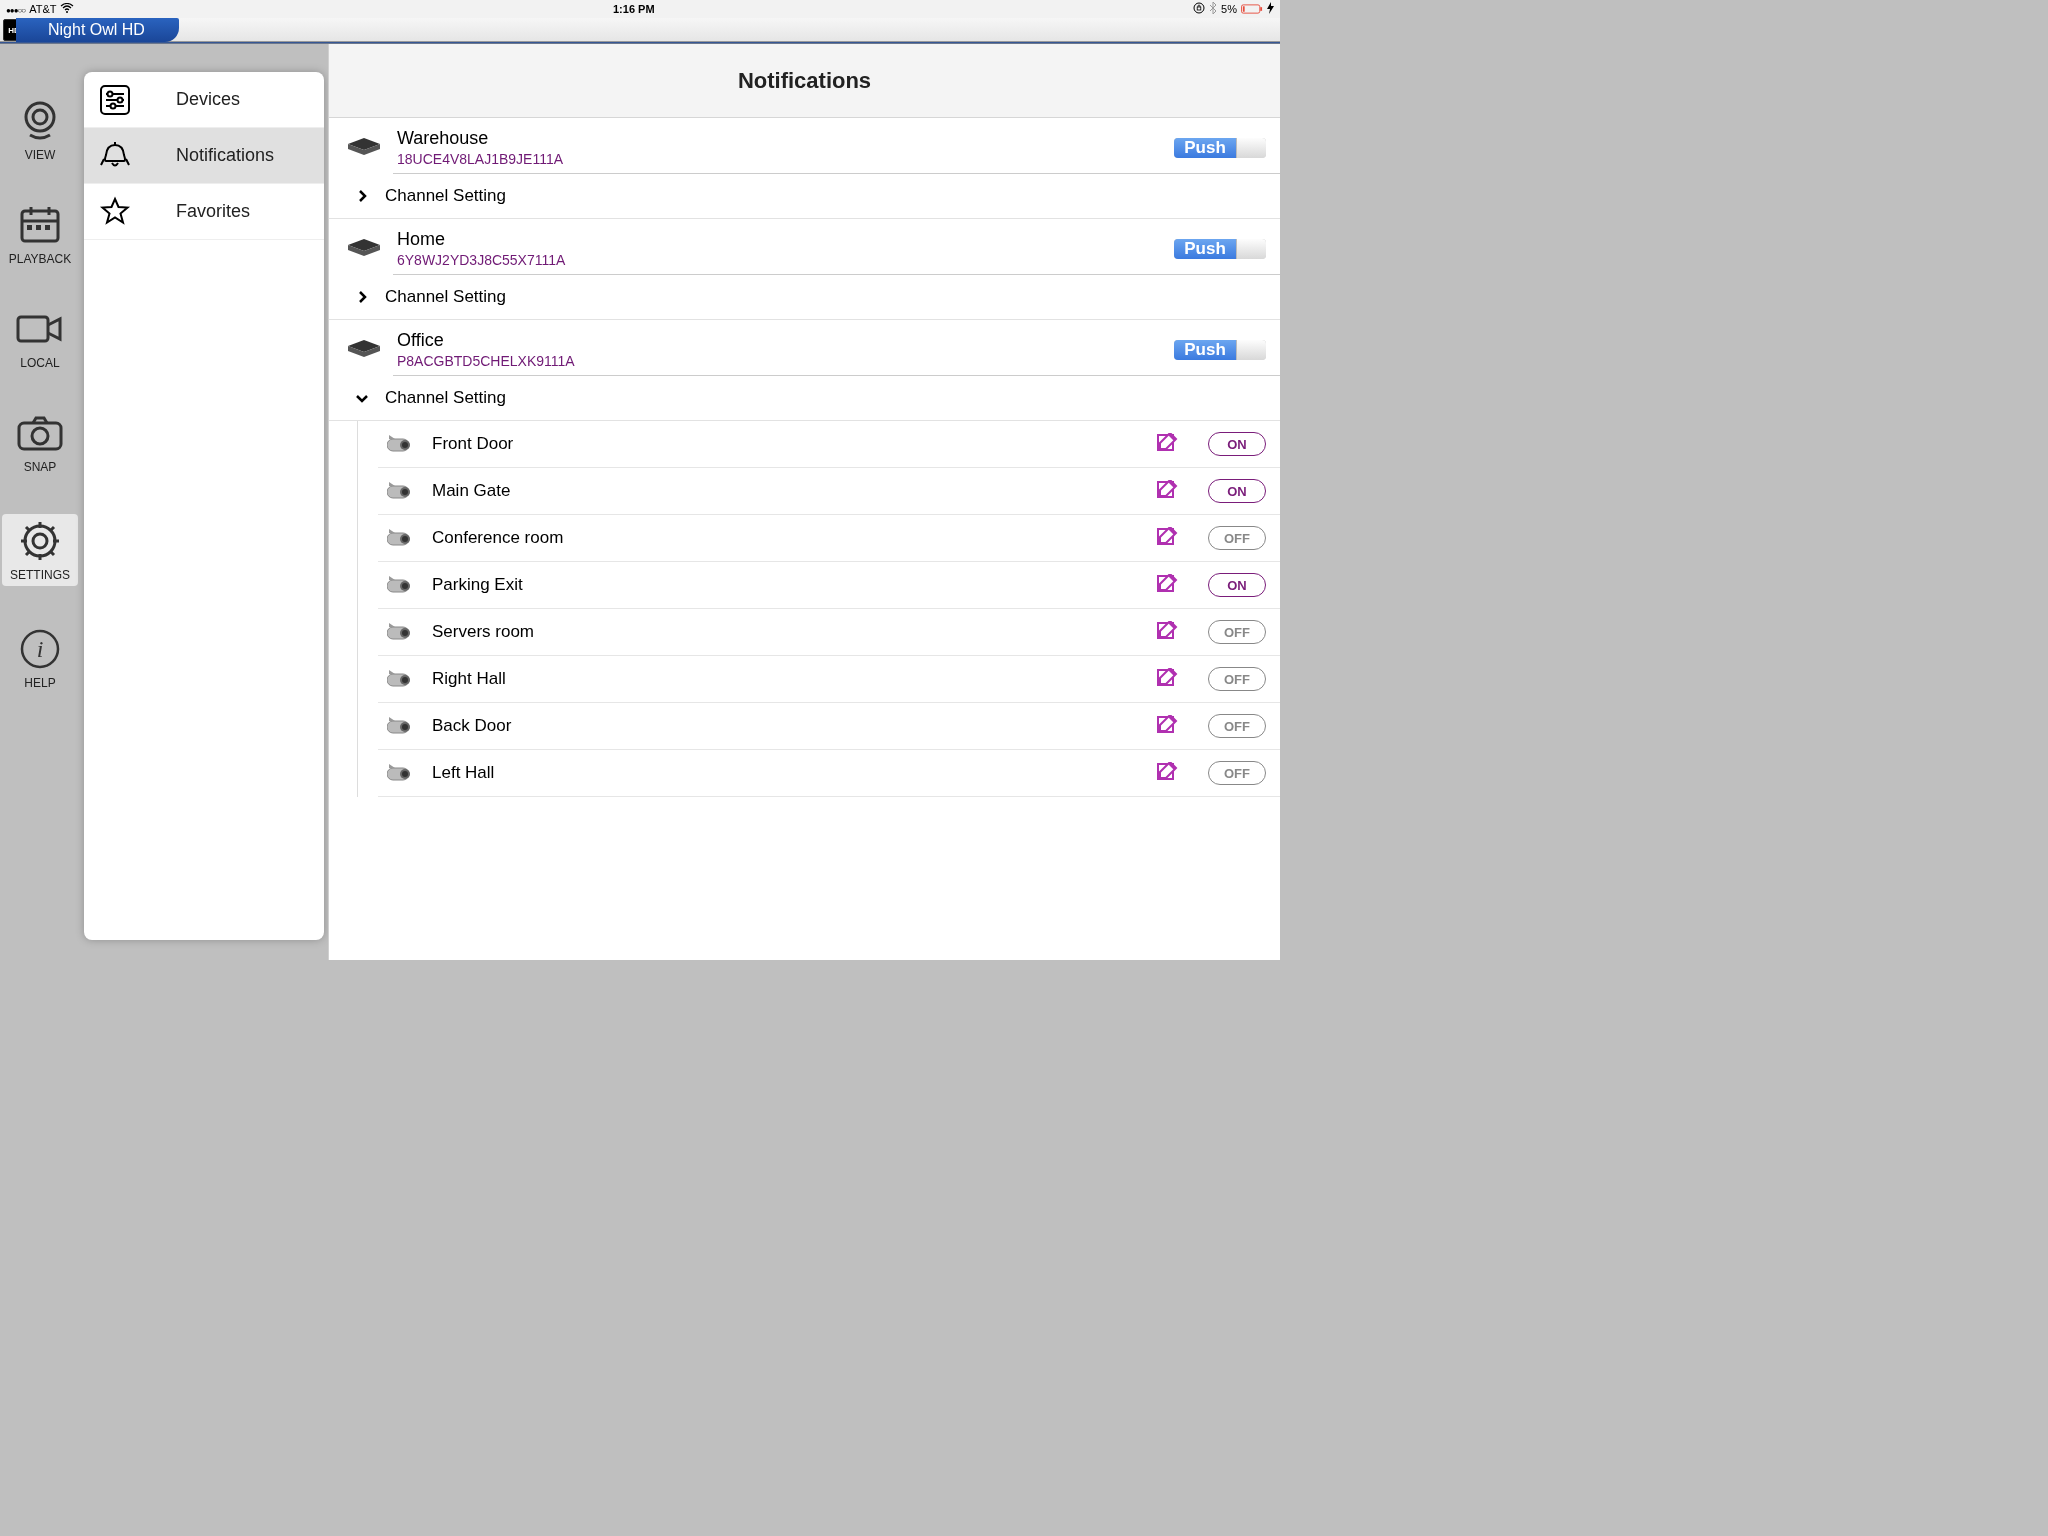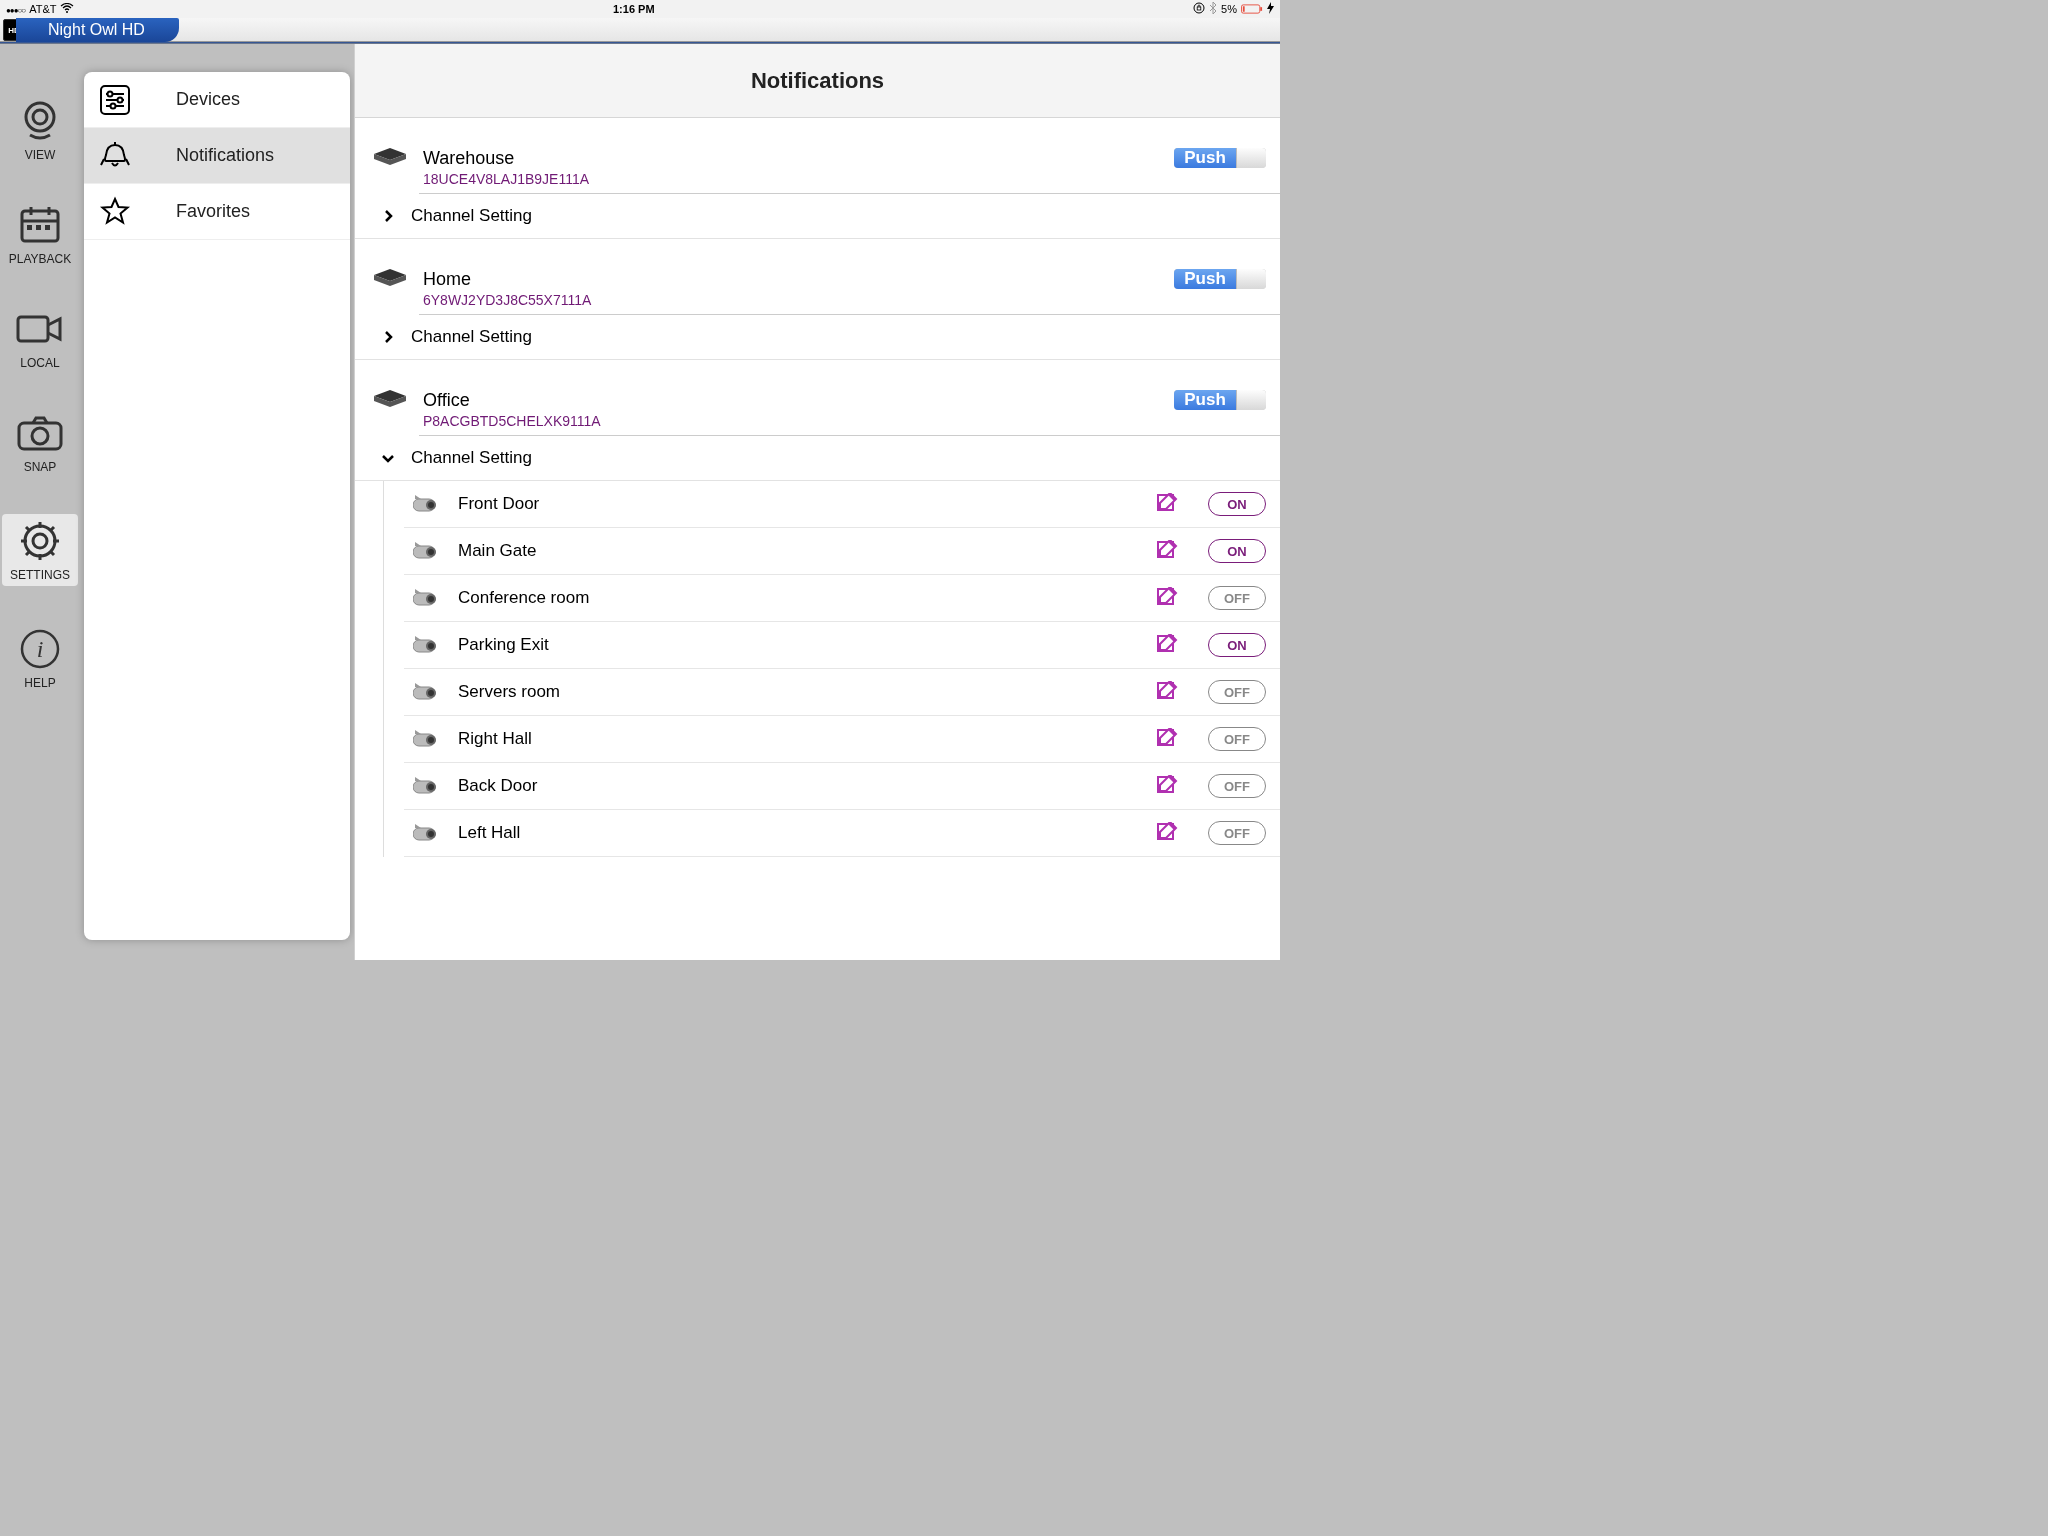--- a/index.html
+++ b/index.html
@@ -91,21 +91,21 @@
 }
 .nav-item .nlabel { font-size:12px; color:#222; margin-top:4px; }
 .nav-item.active {
   background:#e8e8e8;
   border-radius:4px;
   padding:4px 0;
 }
 
 
 .sidebar-panel {
-  width:266px;
+  width:240px;
   background:#fff;
   margin:28px 4px 20px 4px;
   border-radius:8px;
   box-shadow:0 0 8px rgba(0,0,0,.25);
   overflow:hidden;
 }
 .sidebar-item {
   display:flex;
   align-items:center;
   height:56px;
@@ -145,21 +145,21 @@
 .device-row {
   display:flex;
   align-items:center;
   padding:10px 14px 6px 14px;
 }
 .device-icon {
   width:42px; height:30px;
   display:flex; align-items:center; justify-content:center;
   margin-right:12px;
 }
-.device-text { flex:1;margin-top:20px; }
+.device-text { flex:1; }
 .device-name { font-size:18px; color:#000; }
 .device-id { font-size:14px; color:#701a75; margin-top:2px; }
 .push-toggle {
   width:92px; height:20px;
   border-radius:4px;
   background:#ddd;
   display:flex;
   align-items:center;
   cursor:pointer;
   overflow:hidden;

